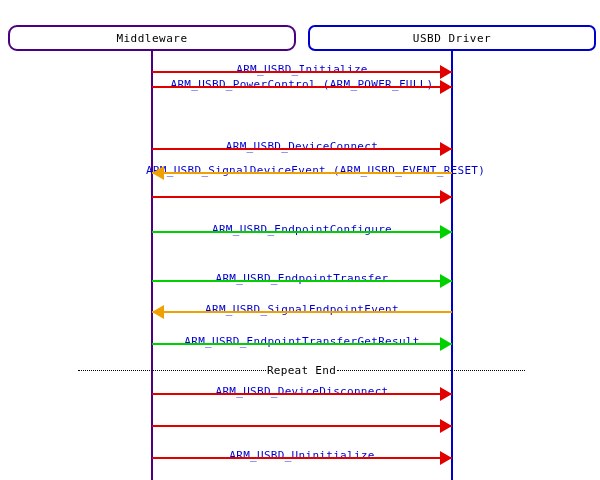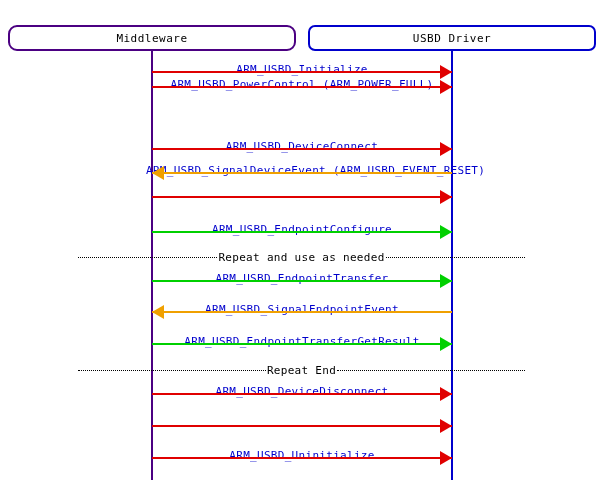--- a/index.html
+++ b/index.html
@@ -193,25 +193,20 @@
     <div class="msg-line"></div>
     <div class="msg-head right"></div>
   </div>
 
   <div class="message c-green" style="top:215px">
     <div class="msg-label">ARM_USBD_EndpointConfigure</div>
     <div class="msg-line"></div>
     <div class="msg-head right"></div>
   </div>
 
-  <div class="separator" style="top:250px">
-    <div class="sep-line"></div>
-    <div class="sep-text">Repeat and use as needed</div>
-    <div class="sep-line"></div>
-  </div>
 
   <div class="message c-green" style="top:264px">
     <div class="msg-label">ARM_USBD_EndpointTransfer</div>
     <div class="msg-line"></div>
     <div class="msg-head right"></div>
   </div>
 
   <div class="message c-green" style="top:327px">
     <div class="msg-label">ARM_USBD_EndpointTransferGetResult</div>
     <div class="msg-line"></div>

